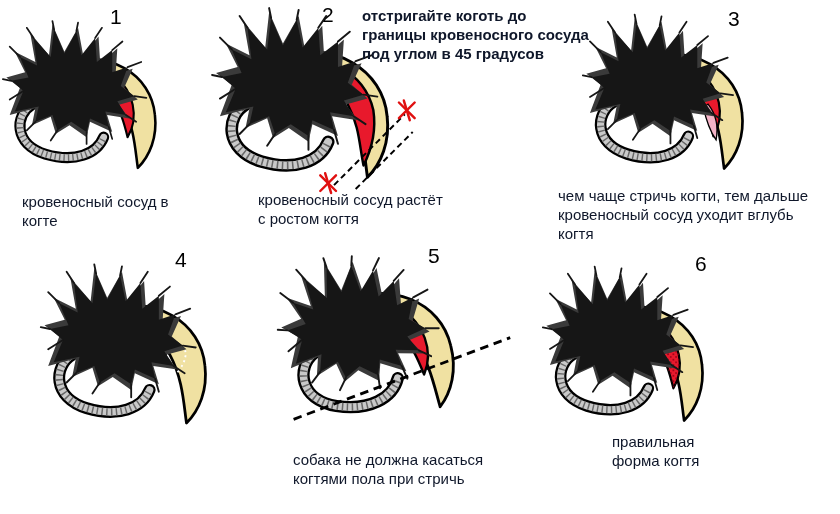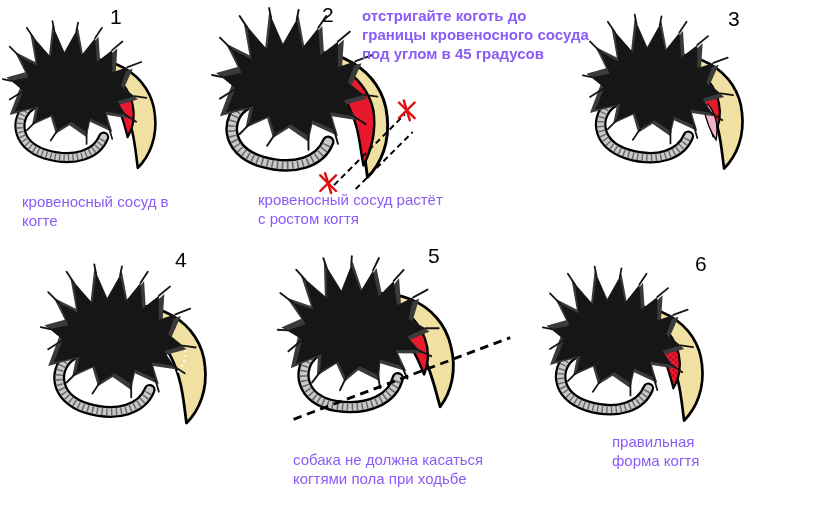--- a/index.html
+++ b/index.html
@@ -7,21 +7,21 @@
     width:840px;height:514px;background:#ffffff;
     font-family:"Liberation Sans","DejaVu Sans",sans-serif;
     position:relative;overflow:hidden;color:#000;
   }
   .page{position:absolute;inset:0;}
   .num{
     position:absolute;font-size:21px;color:#000;
   }
   .caption{
     position:absolute;font-size:15px;line-height:1.28;
-    white-space:pre-line;color:#8b5cf6;
+    white-space:pre-line;color:#0f172a;
   }
   .caption.bold{font-weight:bold;}
   svg.claw-svg{position:absolute;overflow:visible;}
   
   .claw-fill{fill:var(--color-claw,#f0e1a2);stroke:#000;stroke-width:3px;stroke-linejoin:round;}
   .vessel-fill{fill:var(--color-vessel,#e8192c);stroke:#000;stroke-width:2.5px;stroke-linejoin:round;}
   .vessel-dots{fill:url(#dots);stroke:none;}
   .pink-tip{fill:var(--color-vessel_tip_pink,#f3b3c6);stroke:#000;stroke-width:1.5px;}
   .hk-outline{stroke:#000;stroke-width:13px;fill:none;stroke-linecap:round;}
   .hk-body{stroke:var(--color-hook,#c9c9c9);stroke-width:8px;fill:none;stroke-linecap:round;}
@@ -126,18 +126,21 @@
     <use href="#fur"></use>
   </svg>
 
   <div class="caption" style="left:22px;top:192px">кровеносный сосуд в
 когте</div>
   <div class="caption" style="left:258px;top:190px">кровеносный сосуд растёт
 с ростом когтя</div>
   <div class="caption bold" style="left:362px;top:6px">отстригайте коготь до
 границы кровеносного сосуда
 под углом в 45 градусов</div>
+  <div class="caption" style="left:558px;top:186px">чем чаще стричь когти, тем дальше
+кровеносный сосуд уходит вглубь
+когтя</div>
   <div class="caption" style="left:293px;top:450px">собака не должна касаться
-когтями пола при ходьбе</div>
+когтями пола при стричь</div>
   <div class="caption" style="left:612px;top:432px">правильная
 форма когтя</div>
 
 </div>
 
 </body></html>

